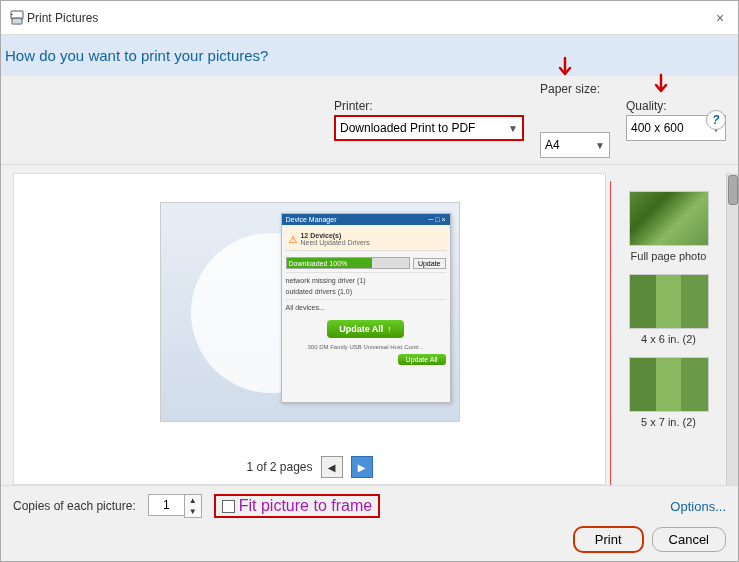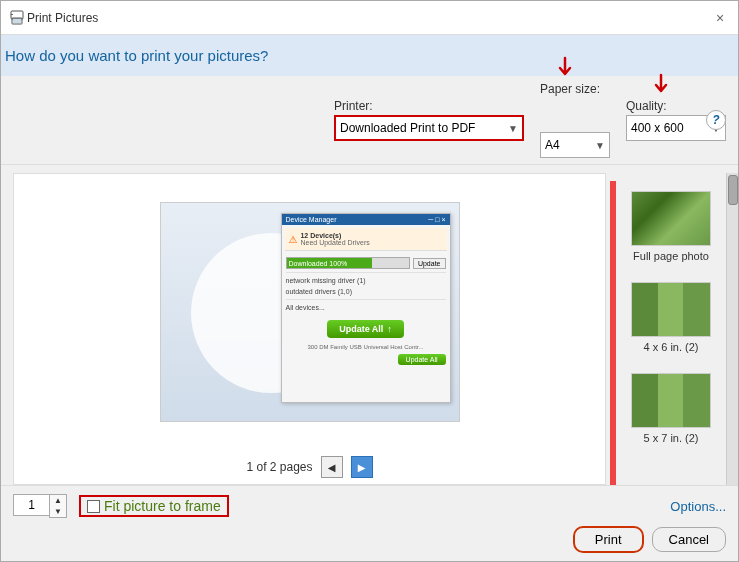--- a/index.html
+++ b/index.html
@@ -174,26 +174,26 @@
     .nav-btn.active {
       background: #4a90d9;
       color: #fff;
       border-color: #2a70b9;
     }
 
     
     .thumbnails-panel {
       width: 120px;
       background: #f0f0f0;
-      border-left: 6px solid #ef4444;
+      border-left: 1px solid #ef4444;
       margin-top: 8px;
       overflow-y: auto;
       display: flex;
       flex-direction: column;
-      gap: 8px;
+      gap: 0;
       padding: 4px 4px;
     }
     .thumb-item {
       display: flex;
       flex-direction: column;
       align-items: center;
       padding: 6px 4px;
       cursor: pointer;
       gap: 4px;
     }
@@ -280,22 +280,22 @@
       width: 13px;
       height: 13px;
       border: 1px solid #666;
       background: #fff;
       display: flex;
       align-items: center;
       justify-content: center;
       cursor: pointer;
     }
     .checkbox-label {
-      font-size: 14px;
-      color: #4d7c0f;
+      font-size: 16px;
+      color: #a21caf;
     }
     .options-link {
       margin-left: auto;
       font-size: 13px;
       color: #1464a0;
       cursor: pointer;
       text-decoration: none;
     }
 
     .bottom-row2 {
@@ -468,20 +468,21 @@
 
       <div style="width:12px; background:#e0e0e0; border-left:1px solid #ccc; margin-top:0; display:flex; flex-direction:column; align-items:center; padding-top:2px;">
         <div style="width:10px; height:30px; background:#aaa; border-radius:3px; border:1px solid #888;"></div>
       </div>
     </div>
 
   </div>
 
   <div class="bottom-area">
     <div class="bottom-row1">
+      <span class="copies-label">Copies of each picture:</span>
       <div class="copies-input-wrap">
         <input class="copies-input" type="text" value="1" style="">
         <div class="copies-spinners">
           <div class="spin-btn">▲</div>
           <div class="spin-btn">▼</div>
         </div>
       </div>
 
       <div class="checkbox-wrap">
         <div class="checkbox"></div>

